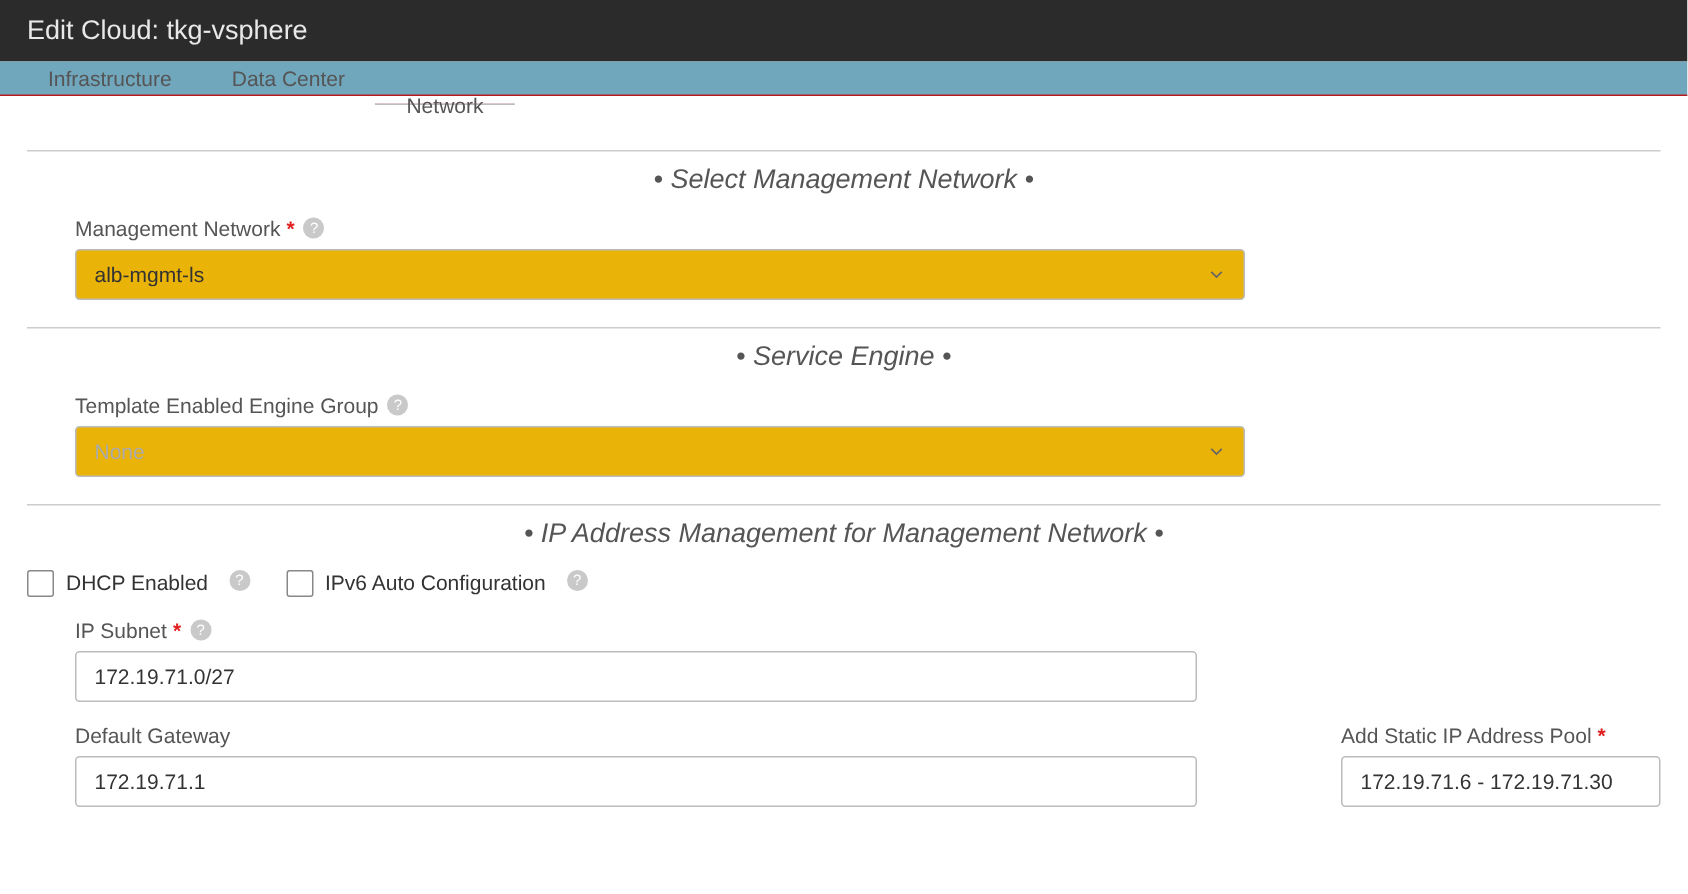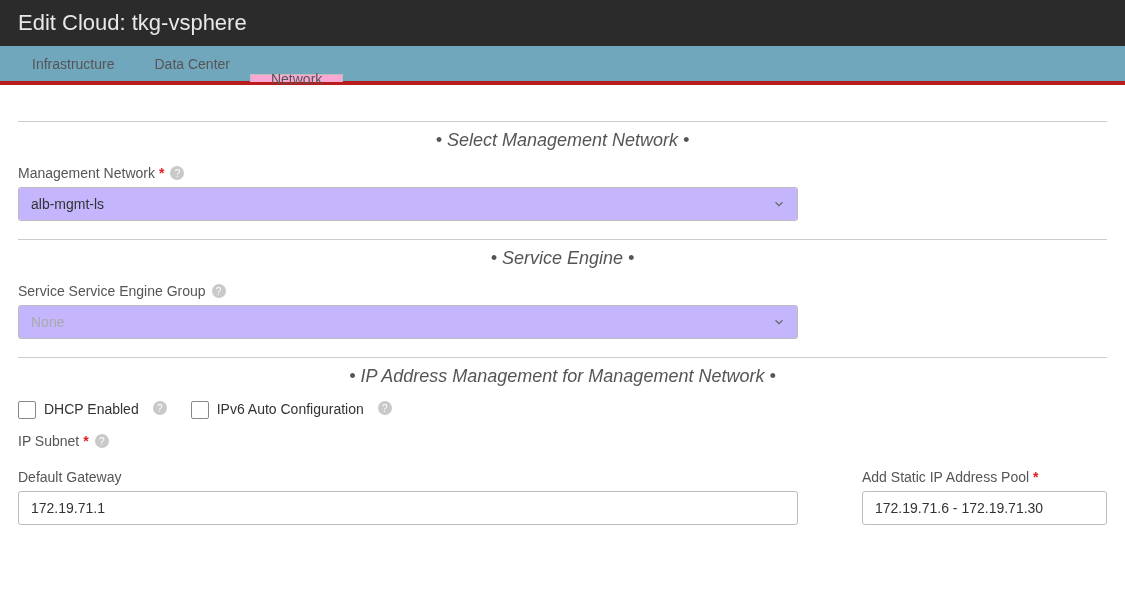--- a/index.html
+++ b/index.html
@@ -7,30 +7,30 @@
     margin: 0;
     font-family: "Segoe UI", Arial, sans-serif;
     font-size: 14px;
     color: #333;
     background: #fff;
   }
   .titlebar {
     background: #2b2b2b;
     color: #e8e8e8;
     padding: 10px 18px;
-    font-size: 22px;
+    font-size: 18px;
     font-weight: 400;
   }
   .tabbar {
     background: #71a7bd;
     display: flex;
     align-items: stretch;
-    height: 39px;
+    height: 23px;
     padding-left: 12px;
-    border-bottom: 4px solid #b91c1c;
+    border-bottom: 1px solid #b91c1c;
   }
   .tab {
     padding: 0 20px;
     display: flex;
     align-items: center;
     color: #555;
     cursor: pointer;
     font-size: 14px;
   }
   .tab.active {
@@ -83,21 +83,21 @@
     max-width: 100%;
   }
   .selectbox input {
     width: 100%;
     height: 34px;
     border: 1px solid #bcbcbc;
     border-radius: 3px;
     padding: 0 34px 0 12px;
     font-size: 14px;
     color: #333;
-    background: #c4b5fd;
+    background: #eab308;
   }
   .selectbox input::placeholder { color: #aaa; }
   .selectbox .chev {
     position: absolute;
     right: 12px;
     top: 50%;
     transform: translateY(-50%);
     pointer-events: none;
   }
   .chev svg { display:block; }
@@ -128,21 +128,21 @@
   .col-right { flex: 1; }
   .textfield {
     width: 100%;
     height: 34px;
     border: 1px solid #bcbcbc;
     border-radius: 3px;
     padding: 0 12px;
     font-size: 14px;
     color: #333;
   }
-  .field-block { margin-top: 4px; }
+  .field-block { margin-top: 4px; margin-left: 32px; }
   .field-block + .field-block { margin-top: 14px; }
 </style>
 </head>
 <body>
 
 <div class="titlebar">Edit Cloud: tkg-vsphere</div>
 
 <div class="tabbar">
   <div class="tab">Infrastructure</div>
   <div class="tab">Data Center</div>
@@ -168,21 +168,21 @@
           </svg>
       </span>
     </div>
   </div>
 
   <hr class="section-sep small-top">
   <div class="section-title">• Service Engine •</div>
 
   <div class="field-block">
     <div class="field-label">
-      <span>Service Service Engine Group</span>
+      <span>Template Enabled Engine Group</span>
       <span class="help-ic">?</span>
     </div>
     <div class="selectbox">
       <input type="text" placeholder="None" style="">
       <span class="chev">
         <svg width="14" height="14" viewBox="0 0 24 24">
             <path d="M6 9l6 6 6-6" fill="none" stroke="#666" stroke-width="2"></path>
           </svg>
       </span>
     </div>
@@ -205,20 +205,21 @@
   </div>
 
   <div class="two-col">
     <div class="col-left">
       <div class="field-block">
         <div class="field-label">
           <span>IP Subnet</span>
           <span class="req">*</span>
           <span class="help-ic">?</span>
         </div>
+        <input class="textfield" type="text" value="172.19.71.0/27" style="">
       </div>
       <div class="field-block">
         <div class="field-label">
           <span>Default Gateway</span>
         </div>
         <input class="textfield" type="text" value="172.19.71.1" style="">
       </div>
     </div>
     <div class="col-right">
       <div class="field-block">

